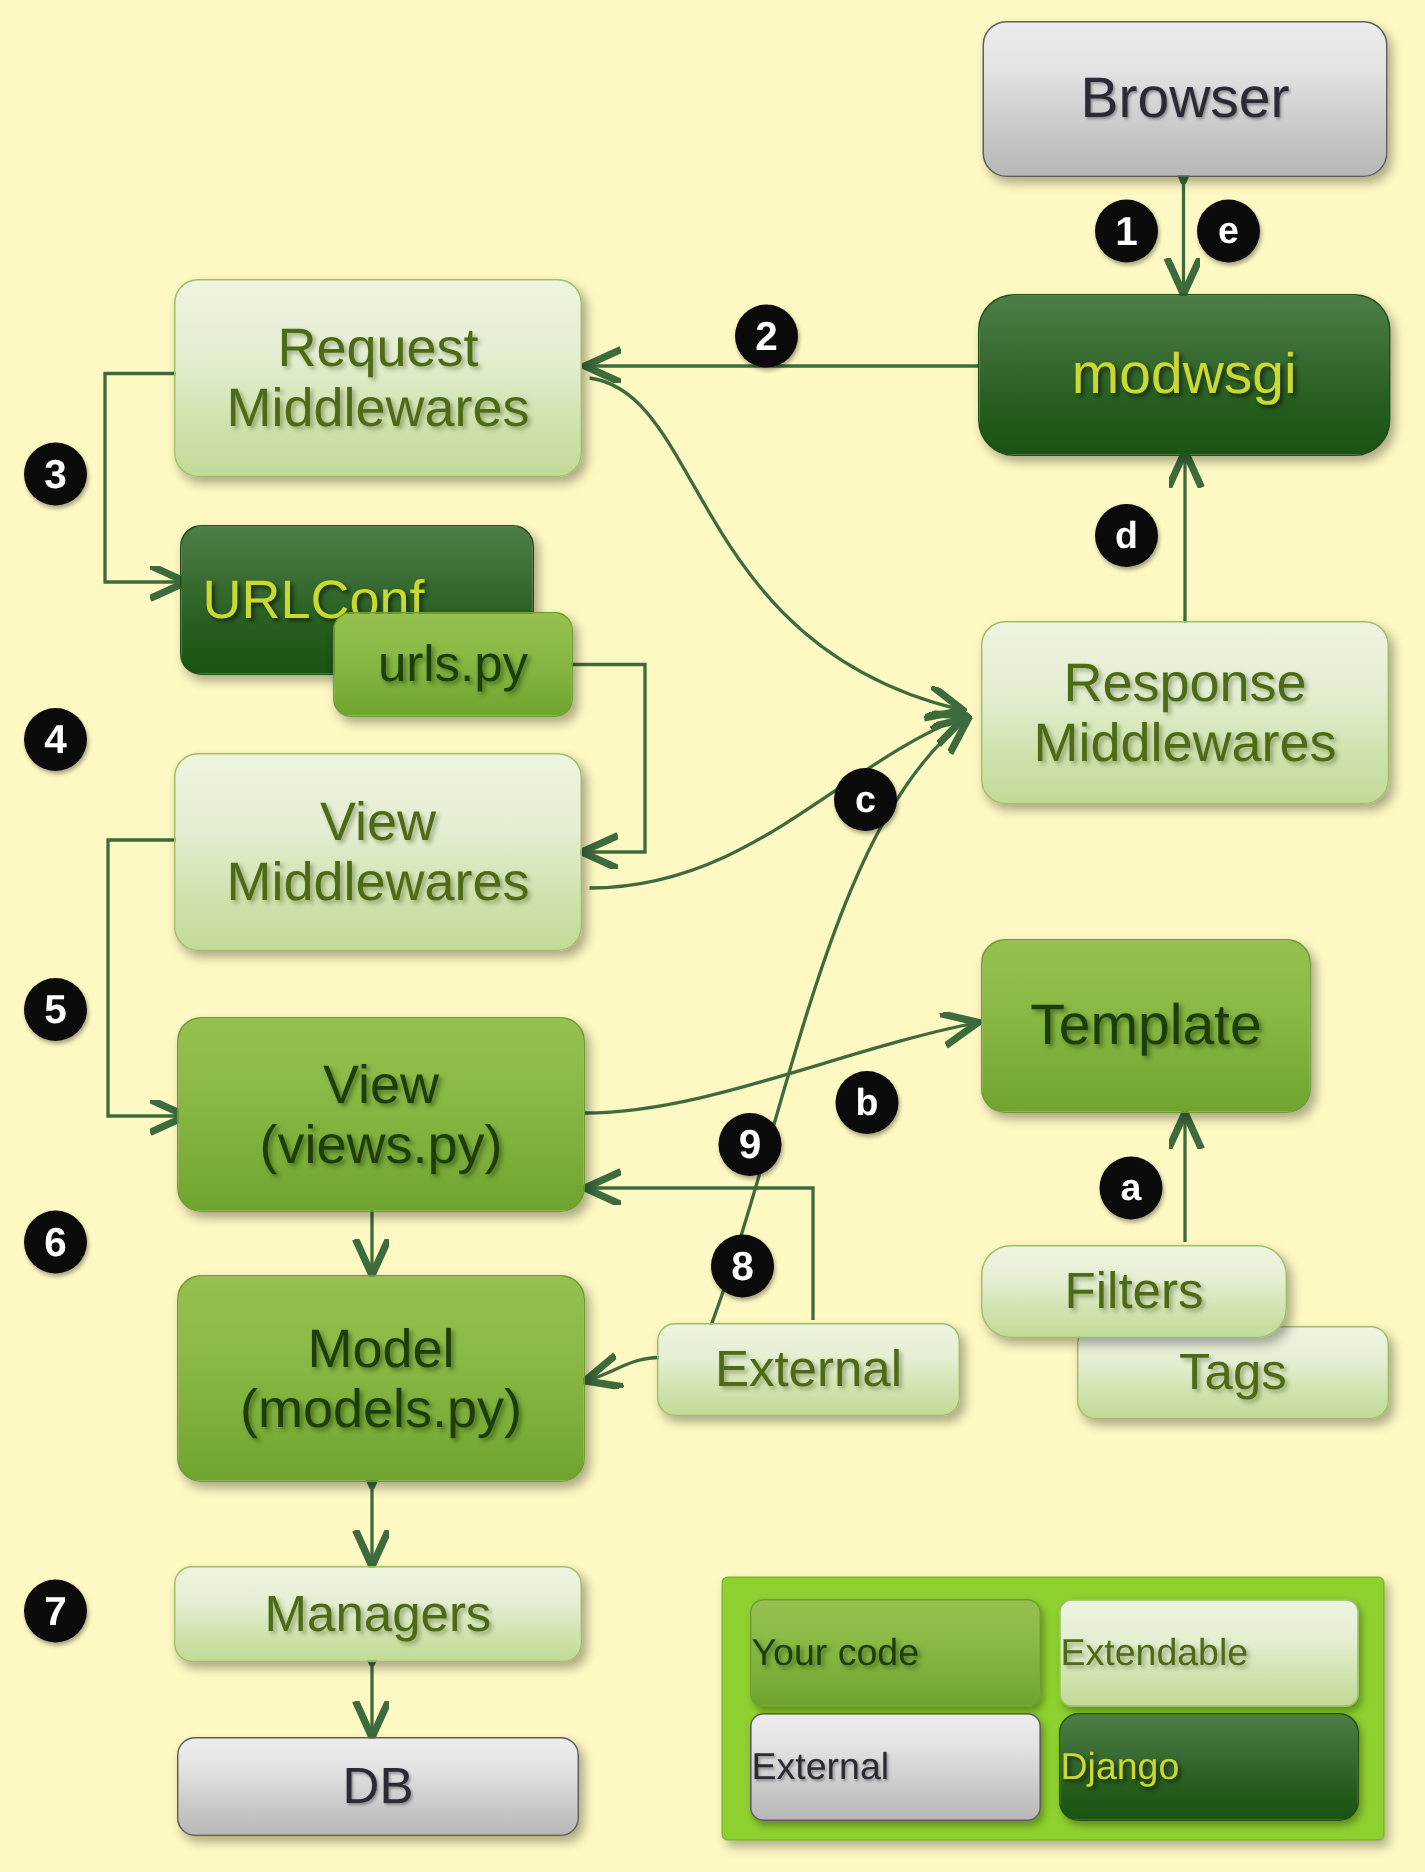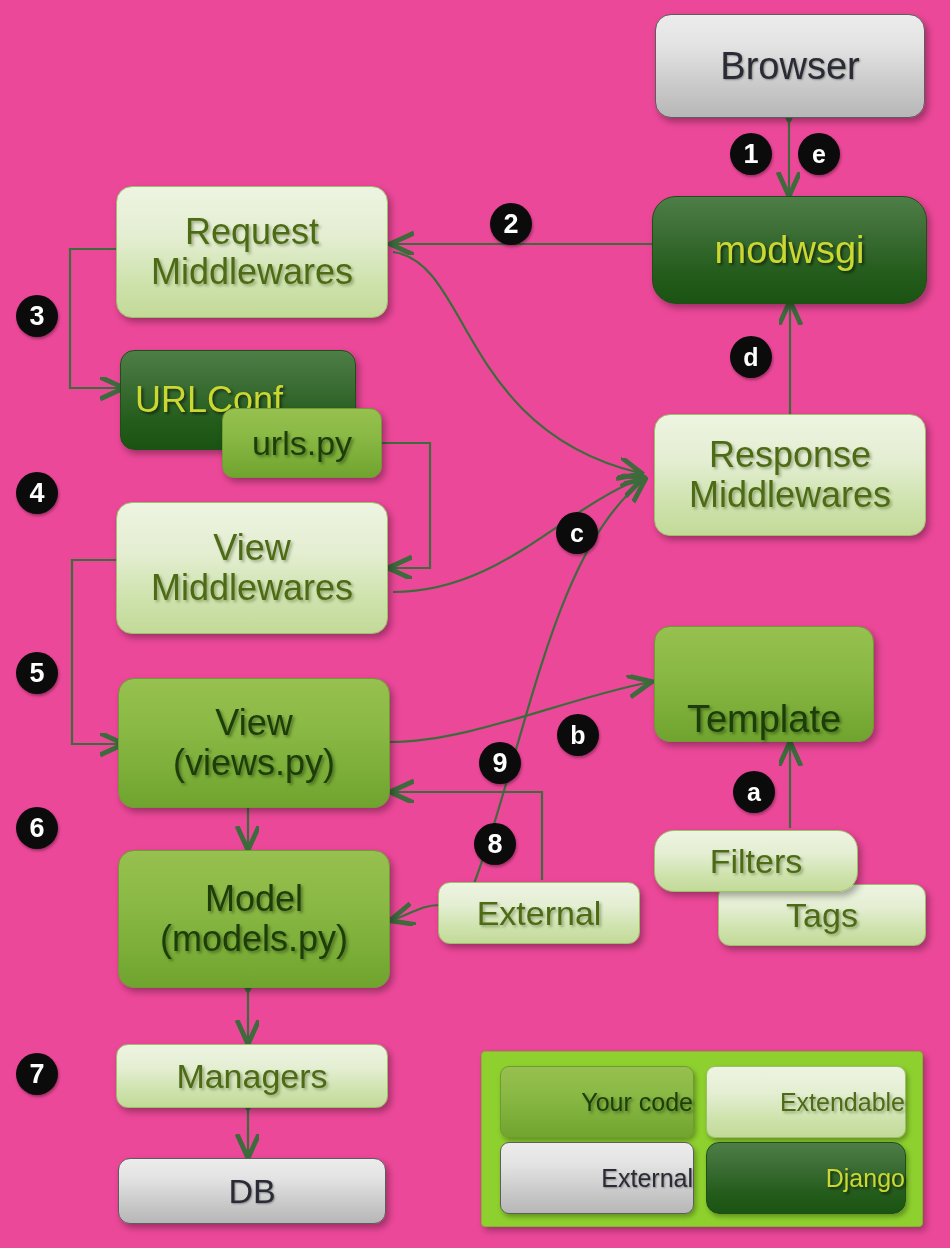--- a/index.html
+++ b/index.html
@@ -1,17 +1,17 @@
 <!DOCTYPE html>
 <html><head>
 <meta charset="utf-8">
 <style>
   html,body{margin:0;padding:0;background:#ffffff;}
   body{font-family:"Liberation Sans","DejaVu Sans",sans-serif;}
-  #stage{position:relative;width:950px;height:1248px;background:#ec4899;overflow:hidden;}
+  #stage{position:relative;width:950px;height:1248px;background:#fef9c3;overflow:hidden;}
 
   
   .node{
     position:absolute;
     box-sizing:border-box;
     border-radius:16px;
     display:flex;
     align-items:center;
     justify-content:center;
     text-align:center;
@@ -71,21 +71,21 @@
     background:#8ed12e;
     border:1px solid #79bb22;
     border-radius:4px;
     z-index:3;
     box-shadow:3px 4px 7px rgba(0,0,0,.3);
   }
   .lg-item{
     position:absolute;
     box-sizing:border-box;
     border-radius:9px;
-    display:flex;align-items:center;justify-content:flex-end;
+    display:flex;align-items:center;justify-content:flex-start;
     font-size:25px;
     box-shadow:2px 3px 5px rgba(0,0,0,.3);
   }
 
   svg#wires{position:absolute;left:0;top:0;width:950px;height:1248px;z-index:2;}
   svg#wires path,svg#wires line{fill:none;stroke:#3d6b3c;stroke-width:2.2;}
 </style>
 </head>
 <body>
 
@@ -168,21 +168,21 @@
   </div>
 
   <div class="node t-ext-grey" style="left:118px;top:1158px;width:268px;height:66px;font-size:34px;border-radius:12px;">
     <span class="lbl">DB</span>
   </div>
 
   <div class="node t-ext" style="left:654px;top:414px;width:272px;height:122px;font-size:36px;">
     <span class="lbl multi">Response<br>Middlewares</span>
   </div>
 
-  <div class="node t-code" style="left:654px;top:626px;width:220px;height:116px;font-size:38px;align-items:flex-end;">
+  <div class="node t-code" style="left:654px;top:626px;width:220px;height:116px;font-size:38px;">
     <span class="lbl">Template</span>
   </div>
 
   <div class="node t-ext" style="left:654px;top:830px;width:204px;height:62px;font-size:34px;border-radius:20px;z-index:6;">
     <span class="lbl">Filters</span>
   </div>
 
   <div class="node t-ext" style="left:718px;top:884px;width:208px;height:62px;font-size:34px;border-radius:12px;z-index:5;">
     <span class="lbl">Tags</span>
   </div>

